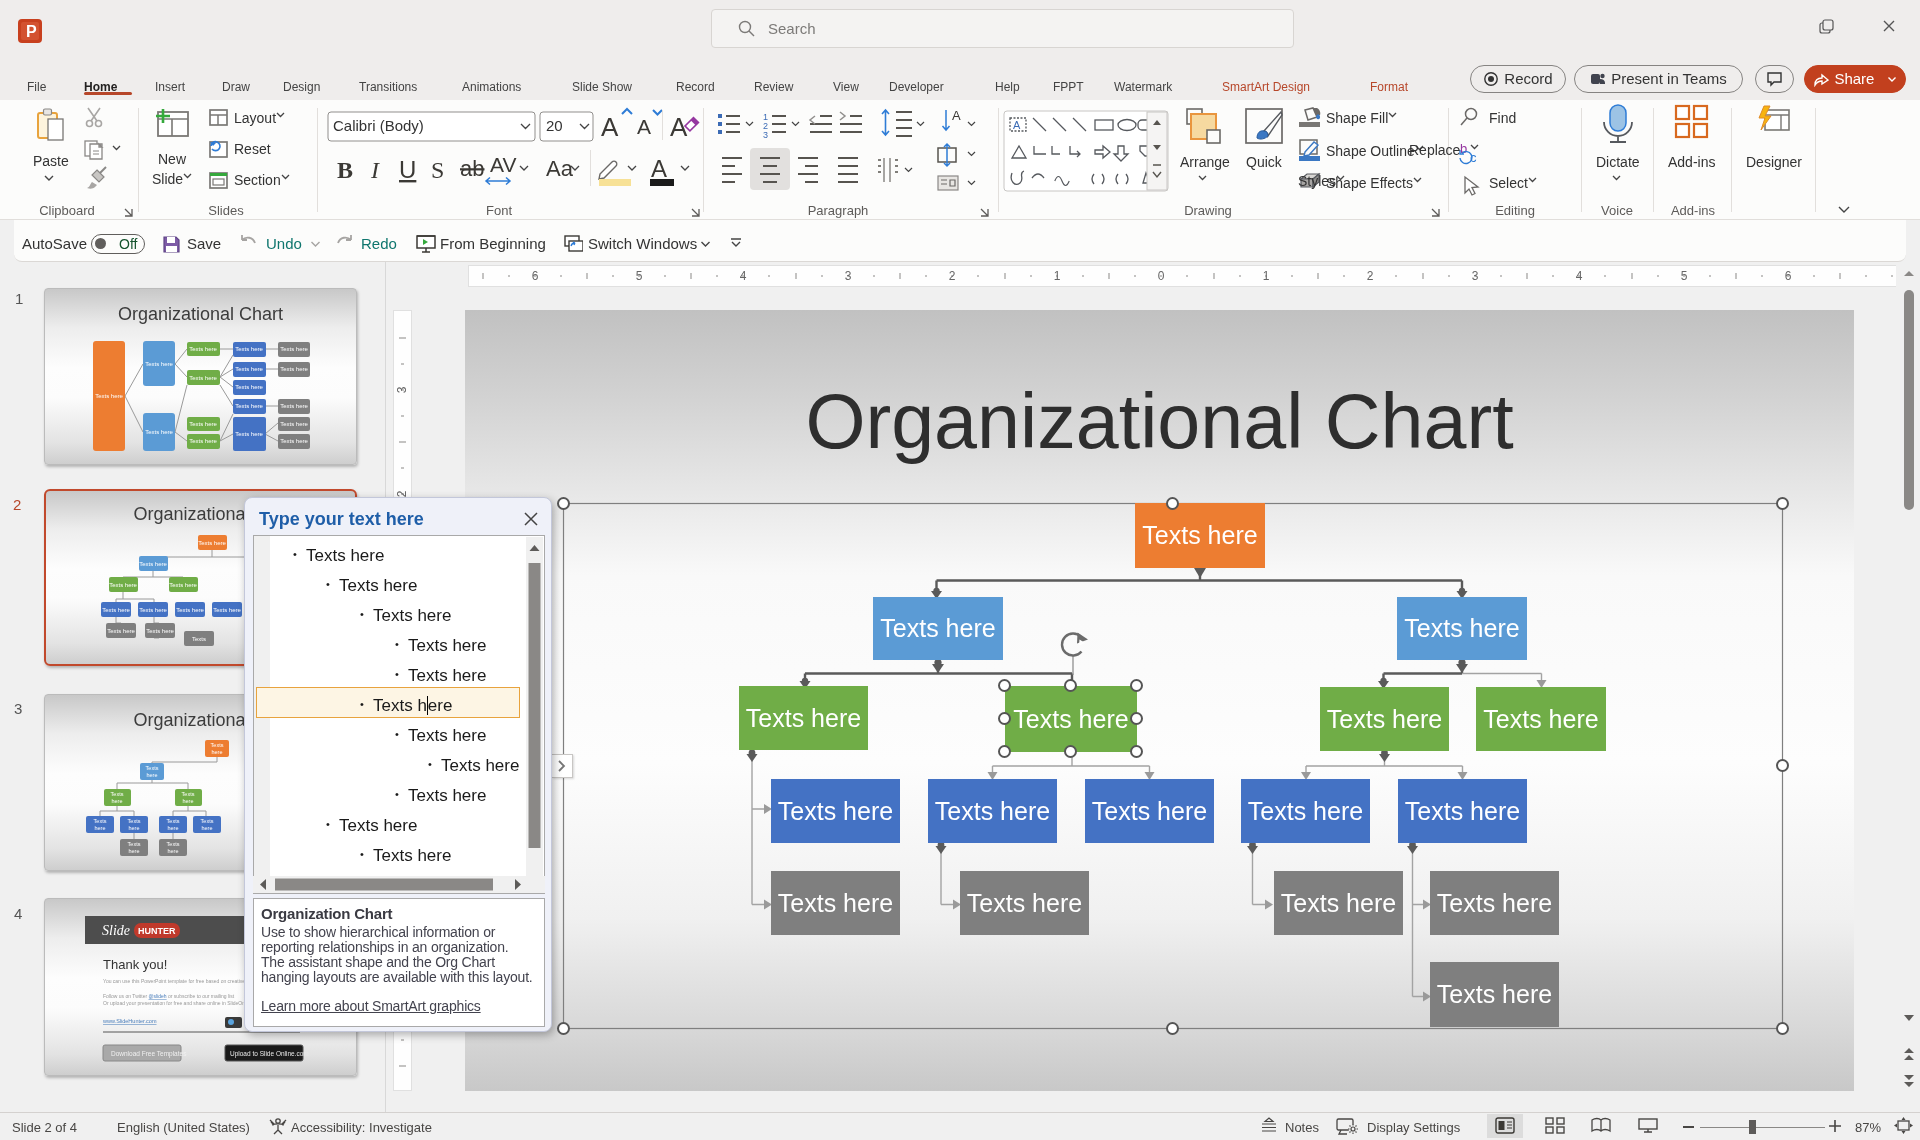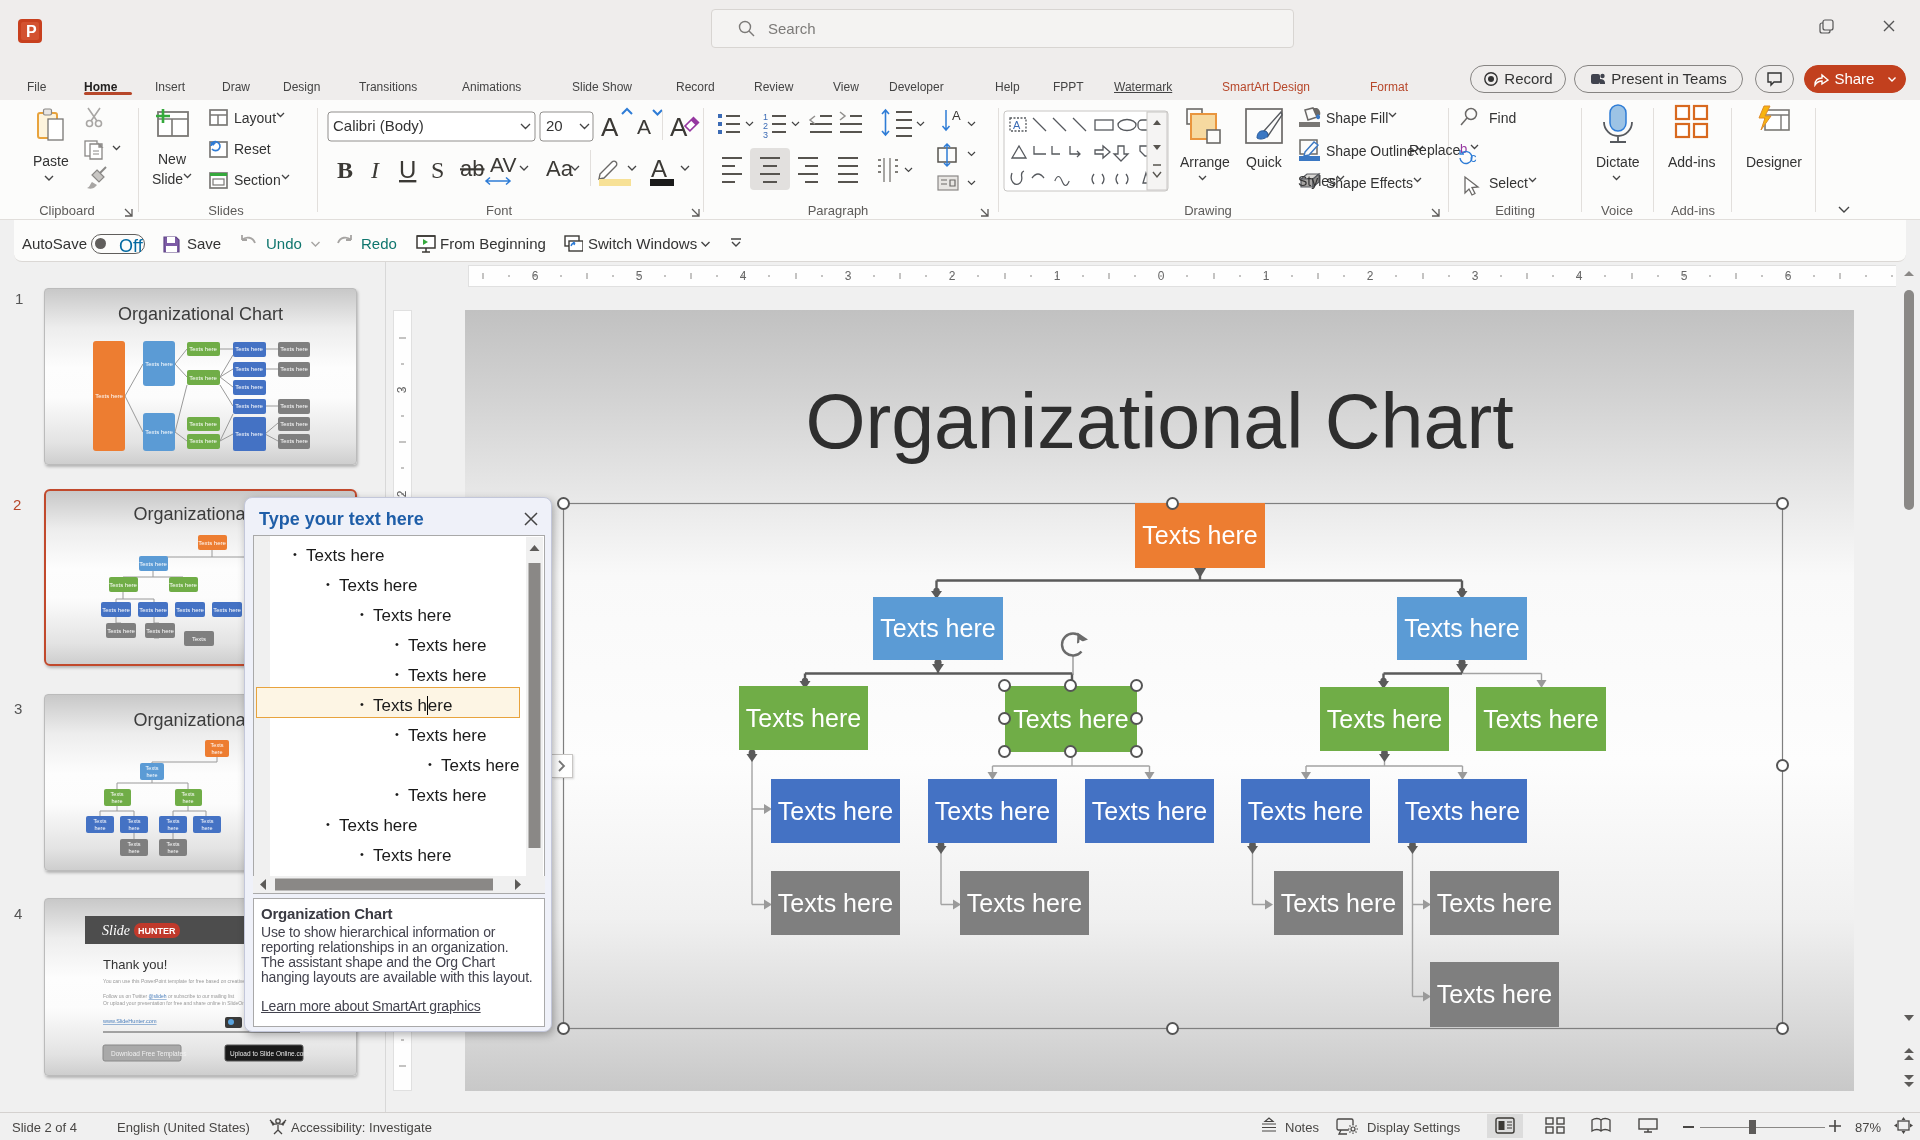--- a/index.html
+++ b/index.html
@@ -109,21 +109,21 @@
   <div class="mtab abs" style="left:283px;">Design</div>
   <div class="mtab abs" style="left:359px;">Transitions</div>
   <div class="mtab abs" style="left:462px;">Animations</div>
   <div class="mtab abs" style="left:572px;">Slide Show</div>
   <div class="mtab abs" style="left:676px;">Record</div>
   <div class="mtab abs" style="left:754px;">Review</div>
   <div class="mtab abs" style="left:833px;">View</div>
   <div class="mtab abs" style="left:889px;">Developer</div>
   <div class="mtab abs" style="left:995px;">Help</div>
   <div class="mtab abs" style="left:1053px;">FPPT</div>
-  <div class="mtab abs" style="left:1114px;text-decoration:underline;">Watermark</div>
+  <div class="mtab abs" style="left:1114px;">Watermark</div>
   <div class="mtab red abs" style="left:1222px;">SmartArt Design</div>
   <div class="mtab red abs" style="left:1370px;">Format</div>
   <div id="homeunderline" class="abs"></div>
   <div class="topbtn abs" style="left:1470px;width:96px;">
     <svg width="16" height="16" viewBox="0 0 16 16" style="display:inline-block;vertical-align:-3px;margin-right:5px">
         <circle cx="8" cy="8" r="6.2" stroke="#333" stroke-width="1.4" fill="none"></circle>
         <circle cx="8" cy="8" r="3" fill="#333"></circle>
       </svg>Record</div>
   <div class="topbtn abs" style="left:1574px;width:169px;">
     <svg width="16" height="16" viewBox="0 0 16 16" style="display:inline-block;vertical-align:-3px;margin-right:5px">
@@ -465,21 +465,21 @@
   <div class="glabel abs" style="left:738px;">Paragraph</div>
   <div class="glabel abs" style="left:1108px;">Drawing</div>
   <div class="glabel abs" style="left:1415px;">Editing</div>
   <div class="glabel abs" style="left:1517px;">Voice</div>
   <div class="glabel abs" style="left:1593px;">Add-ins</div>
 
   <div id="qat" class="abs"></div>
   <div class="qtext abs" style="left:22px;top:235px;">AutoSave</div>
   <div class="abs" style="left:91px;top:234px;width:54px;height:20px;border:1.5px solid #605e5c;border-radius:11px;background:#fcfcfb;">
     <div style="position:absolute;left:3px;top:2.5px;width:11px;height:11px;border-radius:50%;background:#605e5c;"></div>
-    <div style="position:absolute;left:27px;top:0.5px;font-size:18px;color:#0369a1;">Off</div>
+    <div style="position:absolute;left:27px;top:0.5px;font-size:14px;color:#14532d;">Off</div>
   </div>
   <svg class="abs" style="left:162px;top:235px" width="19" height="19" viewBox="0 0 19 19">
       <path d="M2 2 h12 l3 3 v12 h-15 z" fill="#7d5ba6" stroke="#5f4485" stroke-width="1.2"></path>
       <rect x="5" y="2" width="8" height="6" fill="#fff"></rect>
       <rect x="4" y="11" width="11" height="6" fill="#fff"></rect>
     </svg>
   <div class="qtext abs" style="left:187px;top:235px;">Save</div>
   <svg class="abs" style="left:238px;top:234px" width="22" height="21" viewBox="0 0 22 21">
       <path d="M4 6 C8 2 15 3 17 9 M4 6 l0 -5 M4 6 l5 0" stroke="#a6a4a2" stroke-width="1.8" fill="none"></path>
       <path d="M17 9 c1 5 -3 9 -8 9" stroke="#a6a4a2" stroke-width="1.8" fill="none" opacity="0"></path>

